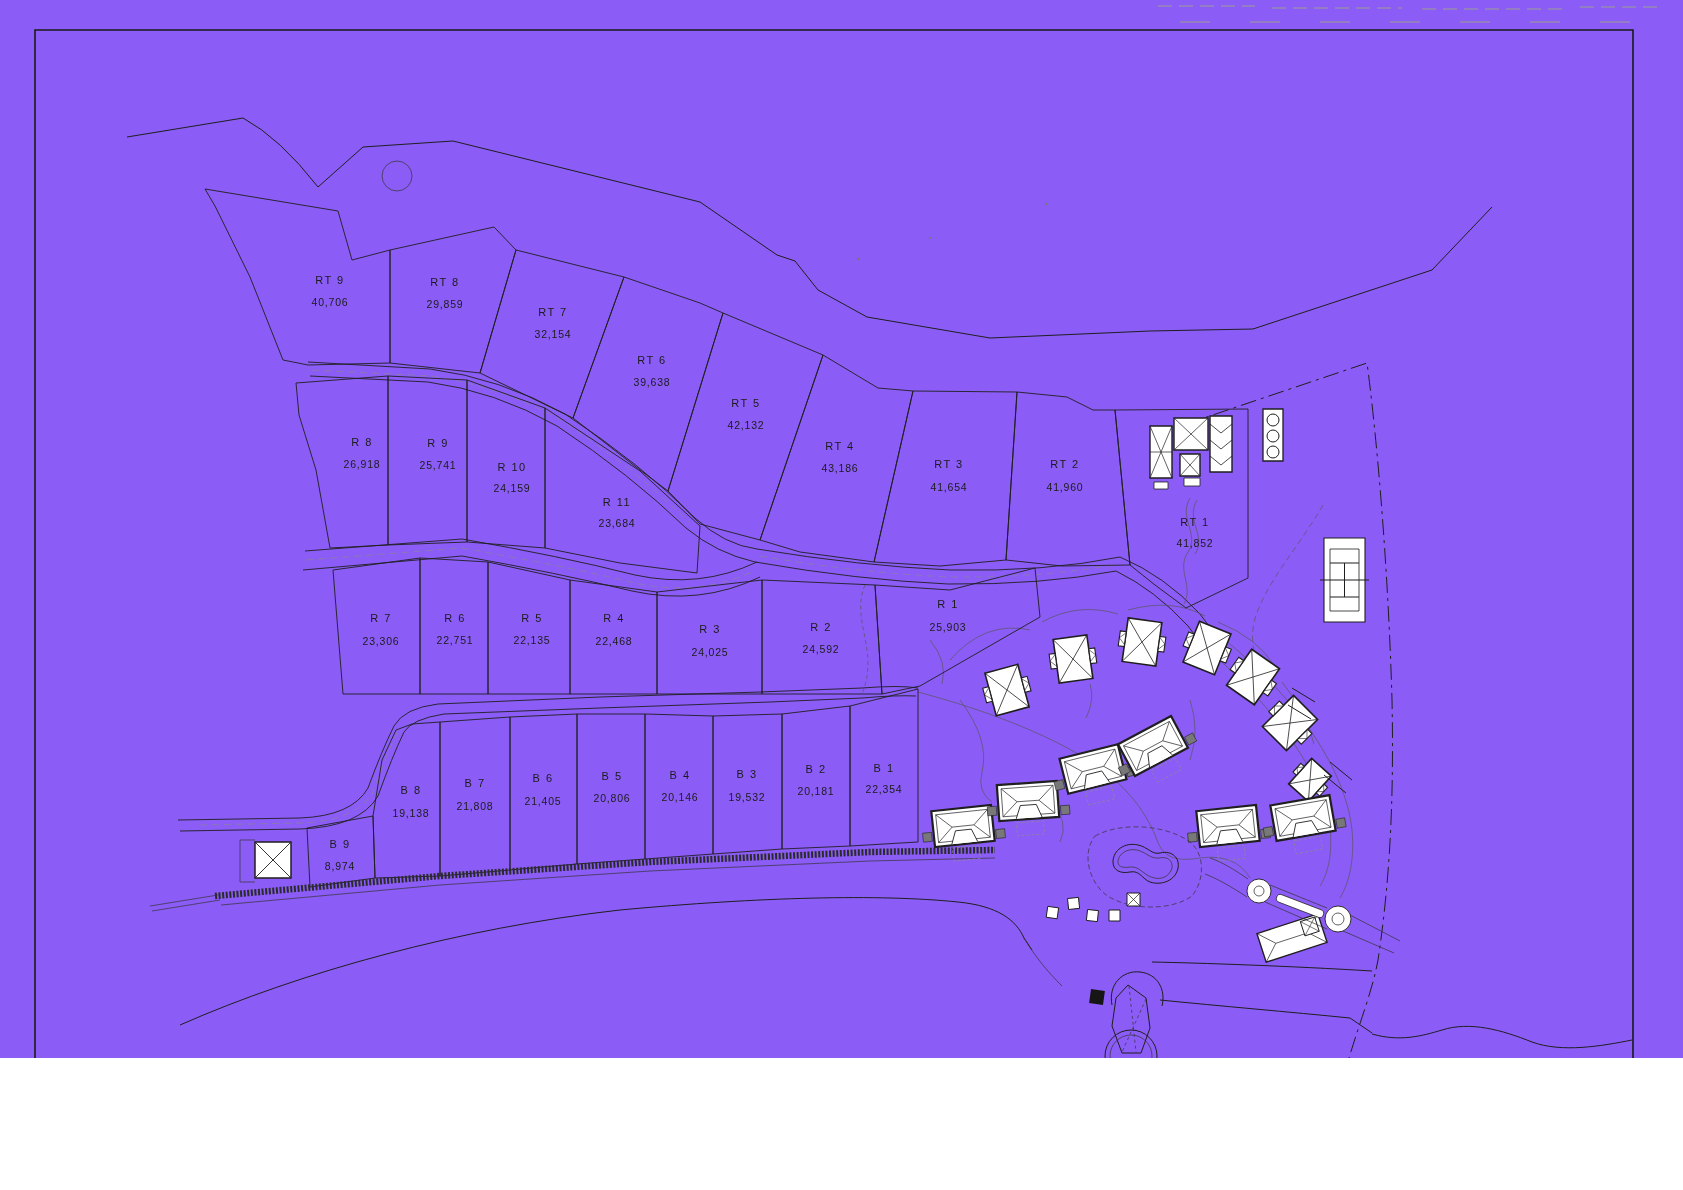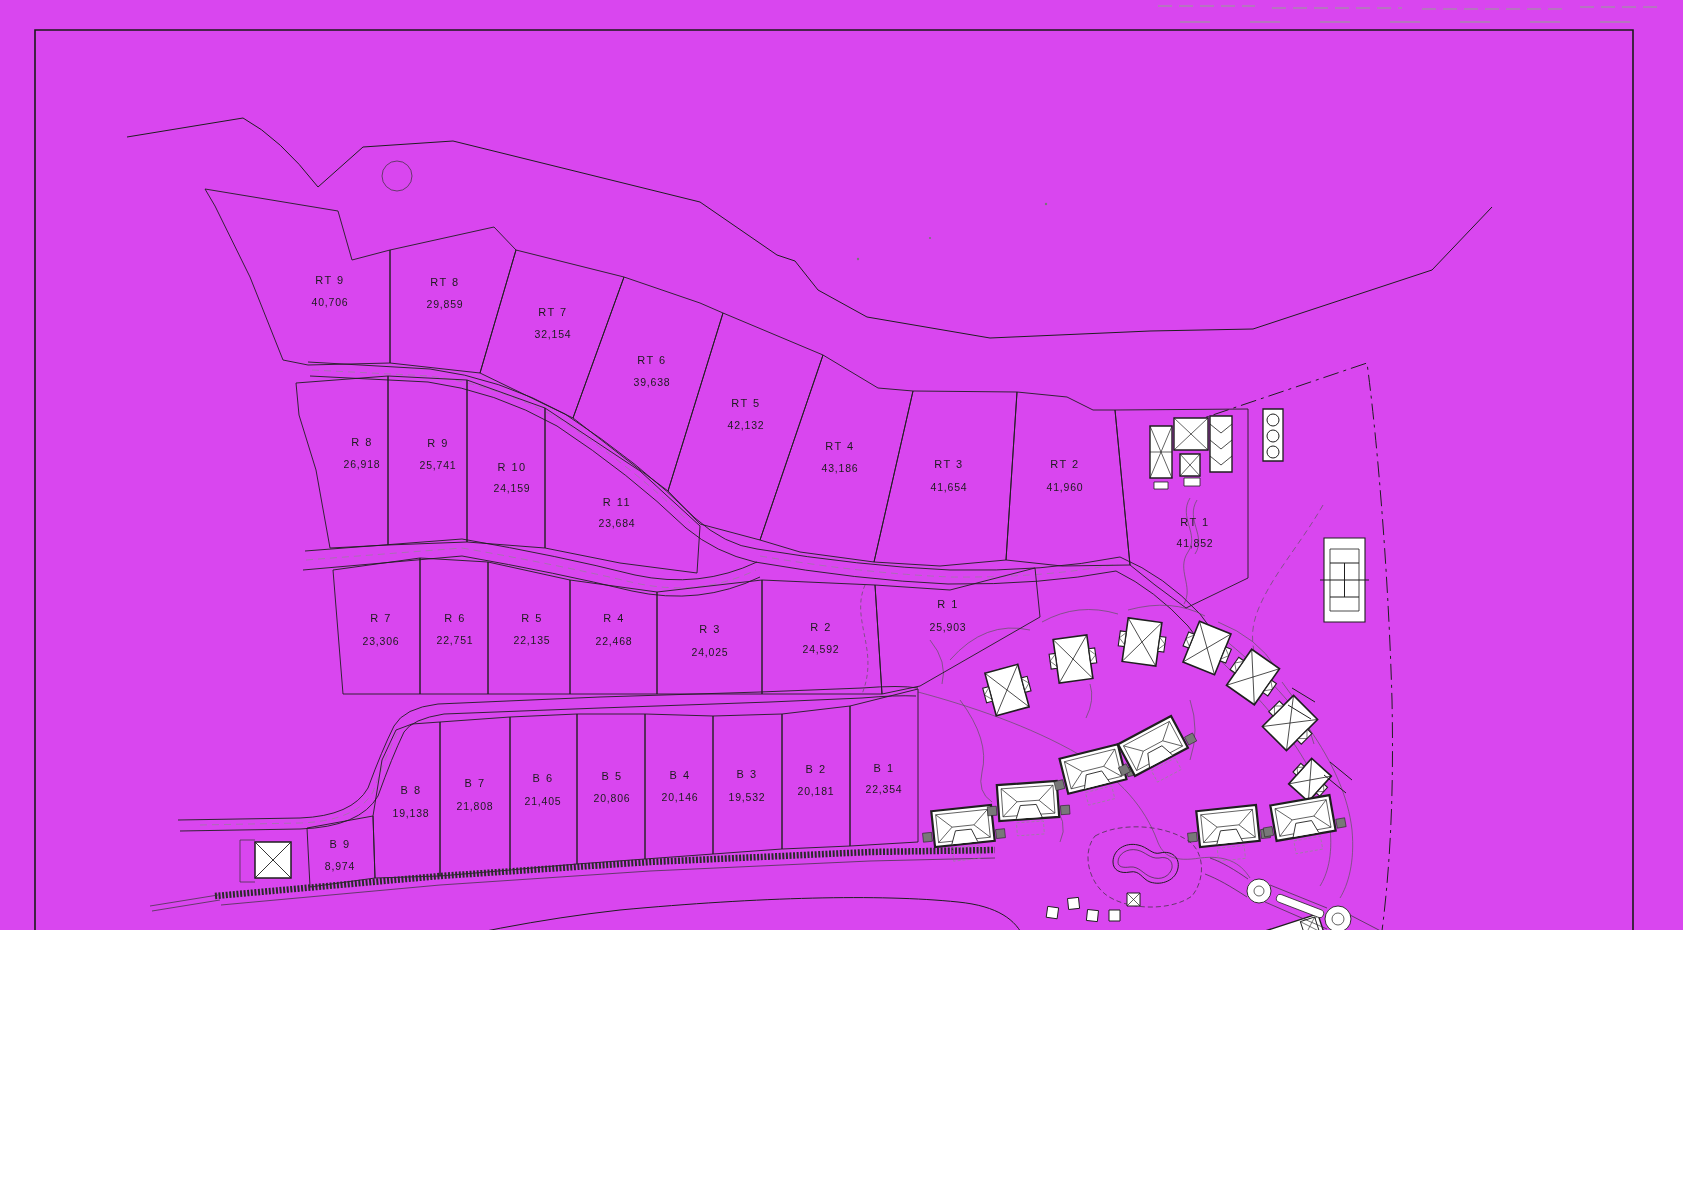--- a/index.html
+++ b/index.html
@@ -1,16 +1,16 @@
 <!DOCTYPE html>
 <html><head>
 <meta charset="utf-8">
 <style>
   html,body{margin:0;padding:0;background:#ffffff;}
-  .sheet{position:relative;width:1683px;height:930px;background:#d946ef;overflow:hidden;
+  .sheet{position:relative;width:1683px;height:1058px;background:#8b5cf6;overflow:hidden;
          font-family:"Liberation Sans", sans-serif;}
   svg{position:absolute;left:0;top:0;}
   svg *{vector-effect:non-scaling-stroke;}
   .ln{fill:none;stroke:#1f1f1f;stroke-width:1;}
   .thin{fill:none;stroke:#333;stroke-width:.7;}
   .plot{fill:none;stroke:#1f1f1f;stroke-width:.9;stroke-linejoin:round;}
   .roadA{fill:none;stroke:#1f1f1f;stroke-width:.9;}
   .roadtex{fill:none;stroke:#8a8a8a;stroke-width:.6;stroke-dasharray:7 5;}
   .petal{fill:none;stroke:#555;stroke-width:.65;}
   .dashdot{fill:none;stroke:#1f1f1f;stroke-width:1;stroke-dasharray:16 5 3 5;}

